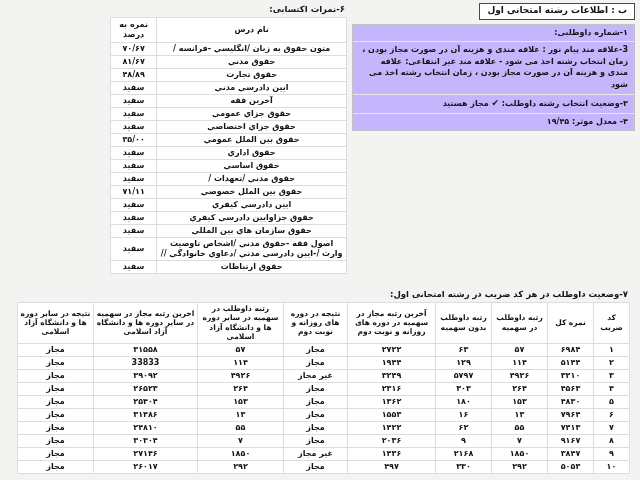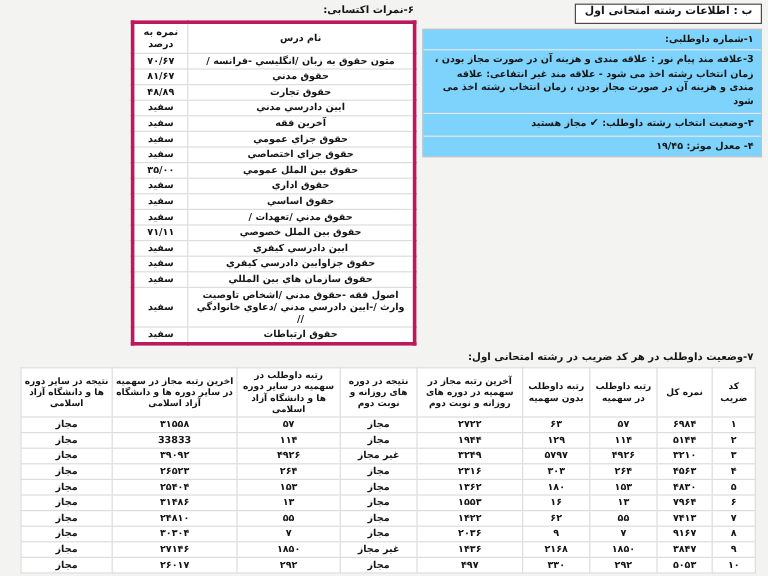--- a/index.html
+++ b/index.html
@@ -10,34 +10,34 @@
     font-family:"DejaVu Sans", sans-serif;
     font-weight:bold; direction:rtl;
   }
   .top { display:flex; padding:3px 5px 0 0; gap:5px; }
   .info-col { width:283px; flex:none; }
   .b-header {
     width:fit-content; max-width:100%;
     border:1px solid #4a4a4a; background:#fff;
     font-size:9px; padding:1px 7px 2px; line-height:1.3;
   }
-  .info-panel { border:1px solid #c3c3c3; background:#7dd3fc; margin-top:4px; font-size:8px;text-align:right; }
+  .info-panel { border:1px solid #c3c3c3; background:#c4b5fd; margin-top:4px; font-size:8px;text-align:right; }
   .info-item { padding:2px 6px 3px; border-bottom:1px solid #e6e6e6; line-height:1.45; }
   .info-item:last-child { border-bottom:none; }
   .scores-col { width:237px; flex:none; }
   .scores-title { font-size:8.5px; padding:1px 2px 3px; text-align:right; }
   table { border-collapse:collapse; background:#fff; }
   .scores-table { width:100%; table-layout:fixed; }
   .scores-table th, .scores-table td {
     border:1px solid #ddd; text-align:center;
     font-size:8px; padding:1px 3px; line-height:1.25; font-weight:bold;
   }
-  .scores-table { border:3px solid #be185d; }
+  .scores-table { border:1px solid #be185d; }
   .scores-table thead th { padding:2px 3px; }
-  .quota-section { padding:0 10px 0 0; margin-top:5px; }
+  .quota-section { padding:0 10px 0 0; margin-top:15px; }
   .quota-title { font-size:8.5px; padding:0 2px 3px; text-align:right; }
   .quota-table { width:612px; table-layout:fixed; border:1px solid #b9b9b9; }
   .quota-table th, .quota-table td {
     border:1px solid #ddd; text-align:center; font-weight:bold;
     padding:1px 2px; line-height:1.25;
   }
   .quota-table th { font-size:7.5px; vertical-align:middle; }
   .quota-table td { font-size:8px; height:12px; }
   .check { font-size:9px; }
 </style>

